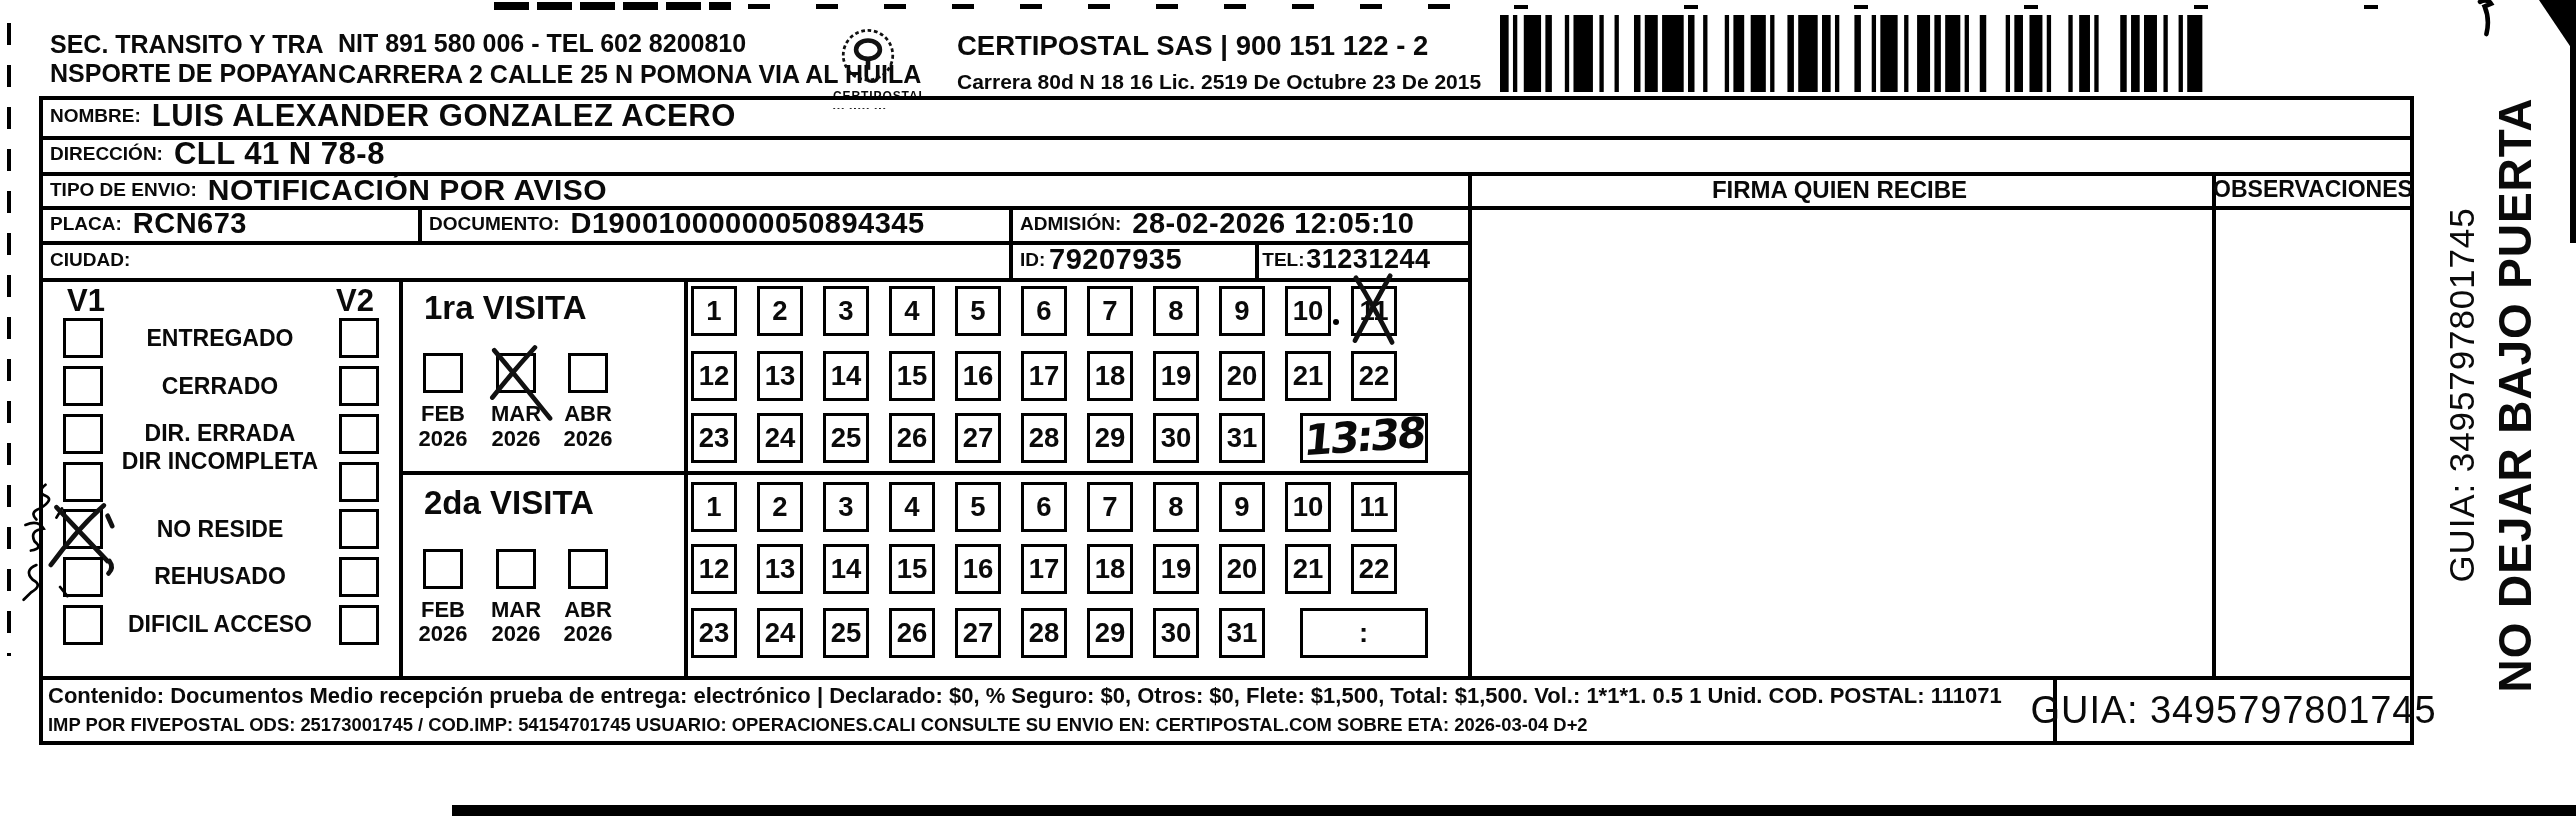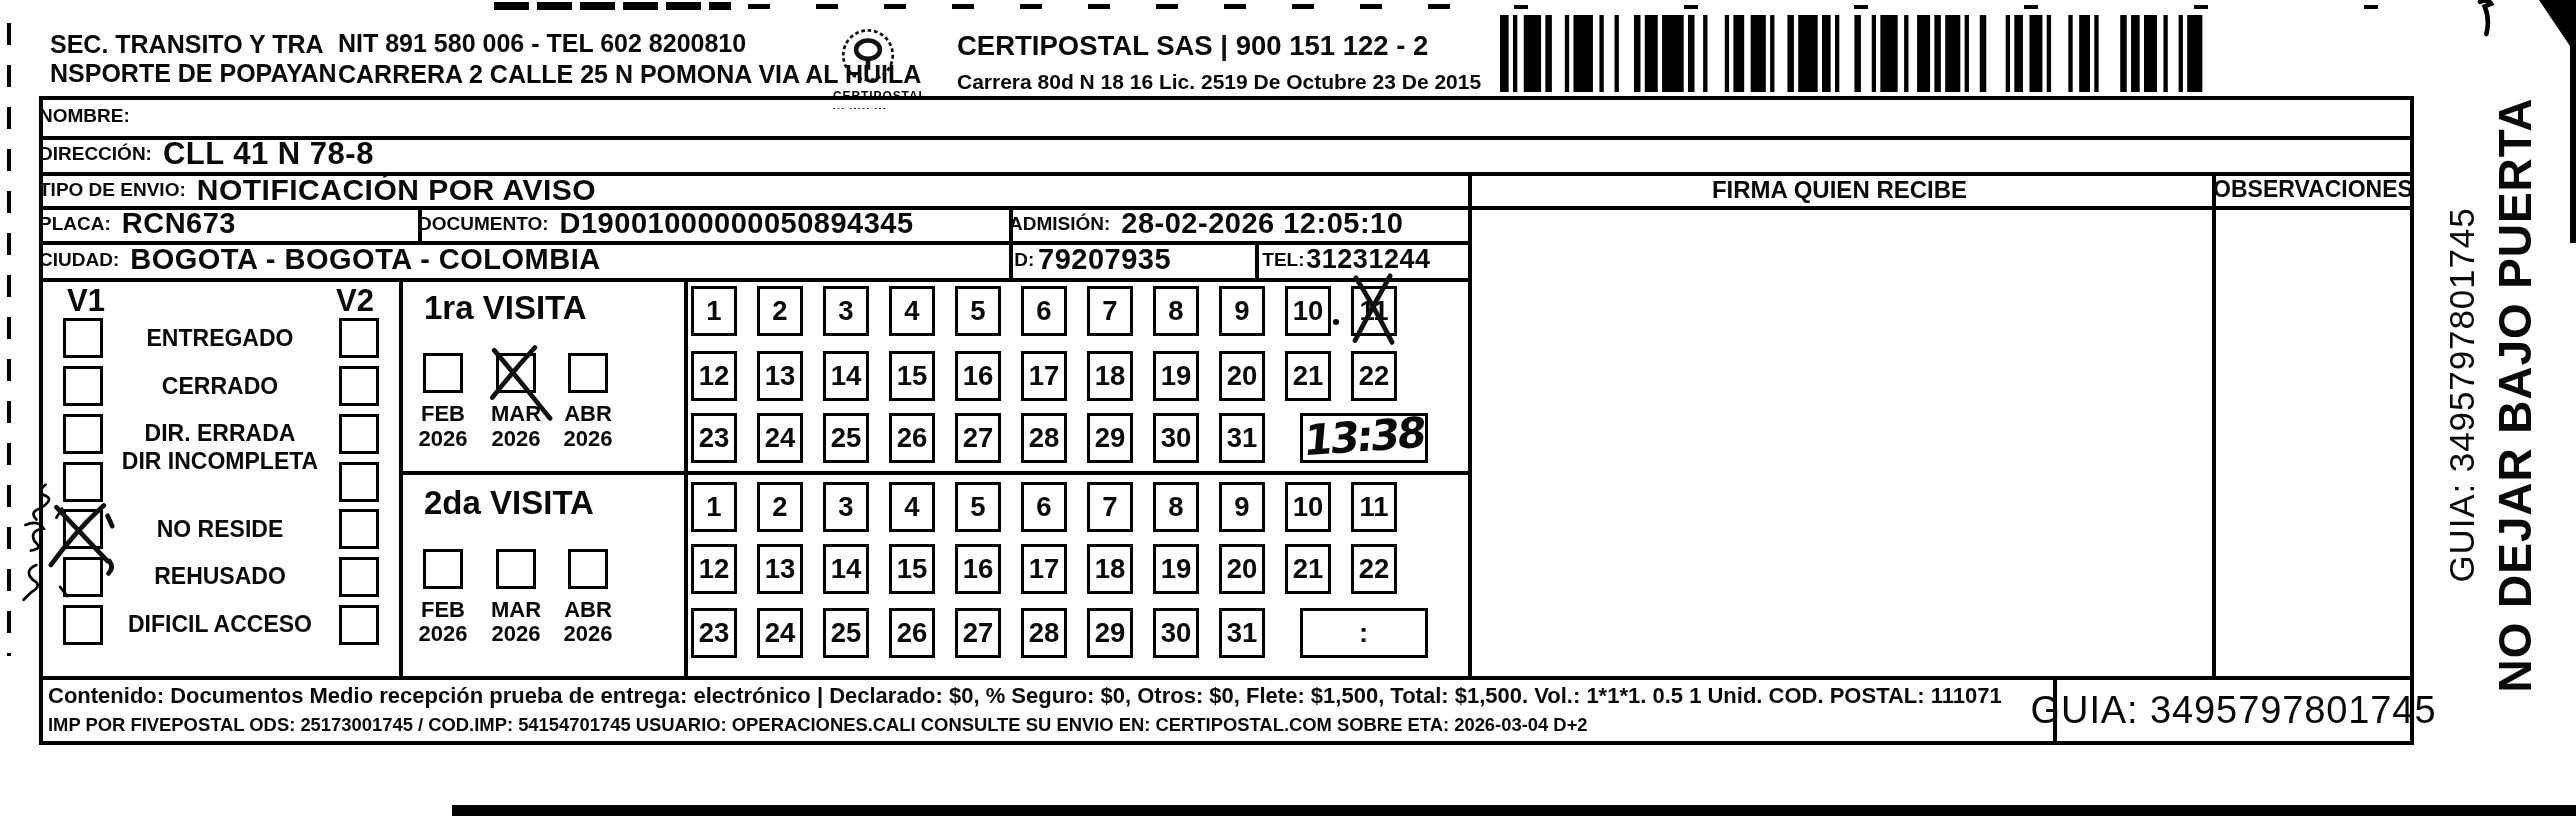--- a/index.html
+++ b/index.html
@@ -33,21 +33,21 @@
   .carrier-l2 { font-size:21px; font-weight:bold; margin-top:8.3px; }
   .barcode { left:1500px; top:14.7px; width:711px; height:77px; }
   .barcode rect { fill:#000; }
 
   
   .table-frame { left:39px; top:96px; width:2375px; height:649px; border:4.6px solid #000; }
   .hl { position:absolute; height:3.7px; background:#000; }
   .vl { position:absolute; width:3.7px; background:#000; }
 
   
-  .frow { position:absolute; display:flex; align-items:center; gap:11px; }
+  .frow { position:absolute; display:flex; align-items:center; gap:11px; padding-left:11px; }
   .flabel { font-size:19px; font-weight:bold; white-space:nowrap; }
   .fvalue { font-size:29px; font-weight:bold; white-space:nowrap; letter-spacing:0.5px; }
 
   
   .vheader { position:absolute; font-size:31px; font-weight:bold; }
   .cbox { position:absolute; width:40px; height:40px; border:3.7px solid #000; }
   .status-label { position:absolute; left:108px; width:224px; text-align:center;
     font-weight:bold; font-size:23px; white-space:nowrap; }
   .hx { position:absolute; left:0; top:0; width:100%; height:100%; overflow:visible; }
   .hx path { stroke:#111; stroke-width:5; fill:none; stroke-linecap:round; }
@@ -187,20 +187,21 @@
 <div class="vl" style="left:1009px;top:206px;height:72px"></div>
 <div class="vl" style="left:1255px;top:241px;height:37px"></div>
 <div class="vl" style="left:1468px;top:172px;height:505px"></div>
 <div class="vl" style="left:2212px;top:172px;height:505px"></div>
 <div class="vl" style="left:399px;top:278px;height:398px"></div>
 <div class="vl" style="left:684px;top:278px;height:398px"></div>
 <div class="vl" style="left:2053px;top:676px;height:69px"></div>
 
 <div class="frow" style="left:39px;top:96px;width:2375px;height:39px">
   <span class="flabel">NOMBRE:</span>
+  <span class="fvalue" style="font-size:31px">LUIS ALEXANDER GONZALEZ ACERO</span>
 </div>
 <div class="frow" style="left:39px;top:136px;width:2375px;height:36px">
   <span class="flabel">DIRECCIÓN:</span>
   <span class="fvalue" style="font-size:31px">CLL 41 N 78-8</span>
 </div>
 <div class="frow" style="left:39px;top:172px;width:1430px;height:35px">
   <span class="flabel">TIPO DE ENVIO:</span>
   <span class="fvalue" style="font-size:30px">NOTIFICACIÓN POR AVISO</span>
 </div>
 <div class="frow" style="left:39px;top:206px;width:419px;height:35px">
@@ -210,21 +211,20 @@
 <div class="frow" style="left:418px;top:206px;width:592px;height:35px">
   <span class="flabel">DOCUMENTO:</span>
   <span class="fvalue">D19001000000050894345</span>
 </div>
 <div class="frow" style="left:1009px;top:206px;width:459px;height:35px">
   <span class="flabel">ADMISIÓN:</span>
   <span class="fvalue">28-02-2026 12:05:10</span>
 </div>
 <div class="frow" style="left:39px;top:241px;width:971px;height:37px">
   <span class="flabel">CIUDAD:</span>
-  <span class="fvalue">BOGOTA - BOGOTA - COLOMBIA</span>
 </div>
 <div class="frow" style="left:1009px;top:241px;width:246px;height:37px;gap:3.7px">
   <span class="flabel">ID:</span>
   <span class="fvalue">79207935</span>
 </div>
 <div class="frow" style="left:1255px;top:241px;width:213px;height:37px;gap:1.8px;padding-left:7.3px">
   <span class="flabel">TEL:</span>
   <span class="fvalue" style="font-size:27px">31231244</span>
 </div>
 

